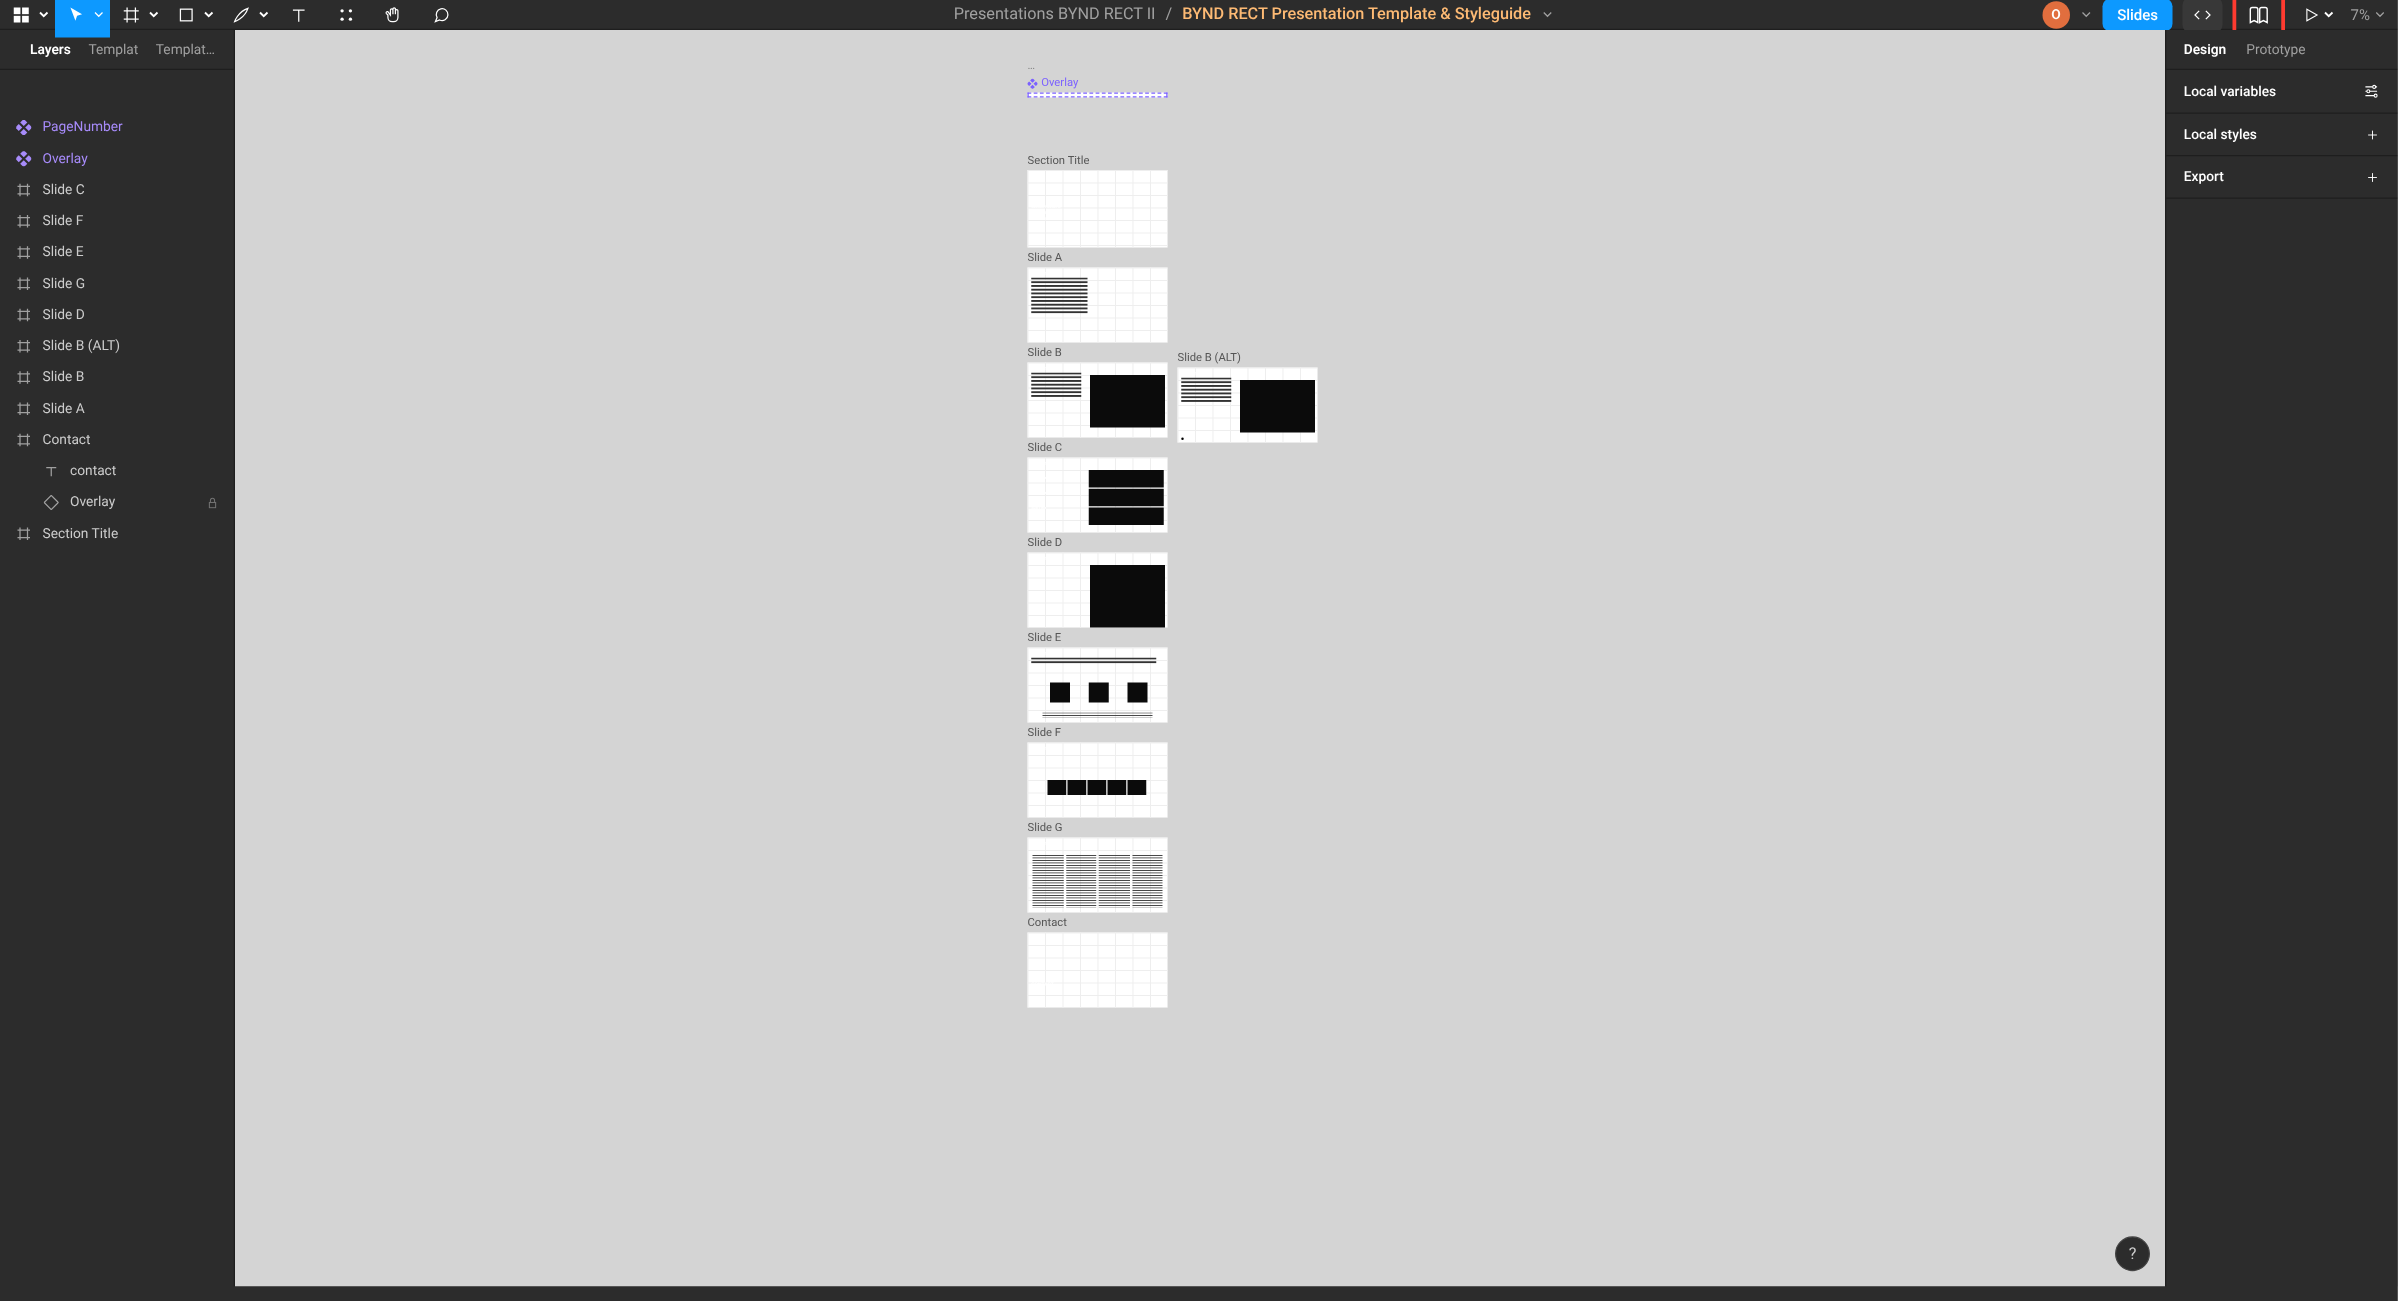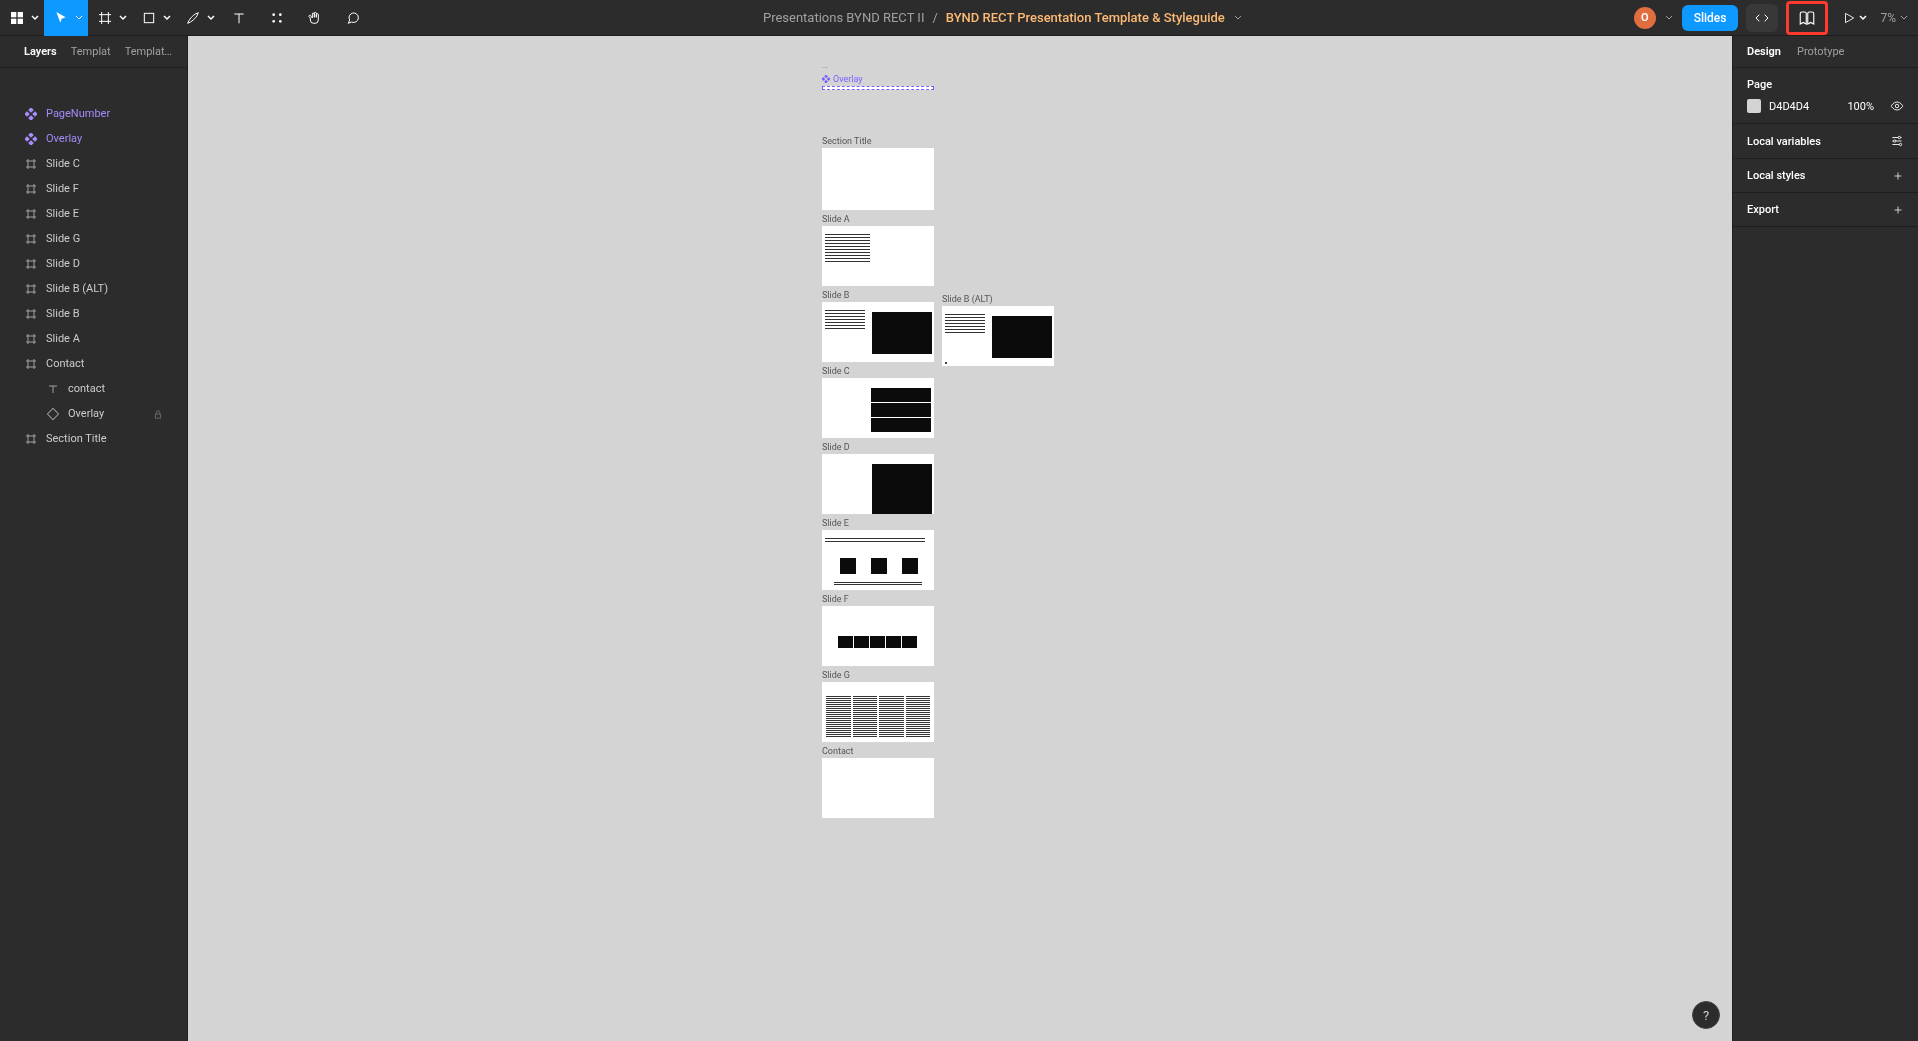--- a/index.html
+++ b/index.html
@@ -1,19 +1,19 @@
 <!DOCTYPE html>
 <html><head>
   <meta charset="utf-8">
   <style>
     * { box-sizing: border-box; margin: 0; padding: 0; font-family: -apple-system, BlinkMacSystemFont, "Segoe UI", Roboto, sans-serif; }
     html, body { width: 100%; height: 100%; overflow: hidden; background: #2c2c2c; color: #fff; -webkit-font-smoothing: antialiased; }
     
     
-    .toolbar { height: 36px; background: #2c2c2c; display: flex; align-items: center; border-bottom: 1px solid #1e1e1e; }
+    .toolbar { height: 24px; background: #2c2c2c; display: flex; align-items: center; border-bottom: 1px solid #1e1e1e; }
     .tool-group { display: flex; align-items: center; height: 100%; }
     .tool-btn { width: 38px; height: 36px; display: flex; align-items: center; justify-content: center; cursor: pointer; position: relative; }
     .tool-btn.has-chev { width: 44px; padding-right: 10px; }
     .tool-btn.active { background: #0d99ff; }
     .chev-sm { position: absolute; right: 5px; top: 50%; transform: translateY(-50%); }
     .chev-sm svg { width: 8px; height: 8px; display: block; }
     .title-group { flex: 1; display: flex; align-items: center; justify-content: center; gap: 8px; font-size: 13px; }
     .title-loc { color: #a0a0a0; }
     .title-doc { color: #fdba74; font-weight: 500; }
     .right-group { display: flex; align-items: center; gap: 8px; padding-right: 10px; height: 100%; }
@@ -33,21 +33,21 @@
     .lp-tab { font-size: 11px; color: #a0a0a0; cursor: pointer; }
     .lp-tab.active { color: #fff; font-weight: 600; }
     .lp-tab-icon { margin-left: auto; display: flex; gap: 6px; }
     .lp-section-h { display: flex; align-items: center; justify-content: space-between; padding: 8px 10px; font-size: 11px; font-weight: 600; }
     .pages-list { border-bottom: 1px solid #1e1e1e; }
     .page-item { display: flex; align-items: center; height: 24px; padding: 0 12px 0 30px; font-size: 11px; color: #ccc; cursor: pointer; }
     .page-item.active { background: #3d3d3d; }
     .page-item .caret { position: absolute; left: 12px; }
     .page-item-wrap { position: relative; }
     .layers-list { flex: 1; overflow: auto; padding-top: 4px; }
-    .layer-item { display: flex; align-items: center; height: 25px; padding: 0 24px; font-size: 11px; color: #ccc; cursor: pointer; gap: 8px; }
+    .layer-item { display: flex; align-items: center; height: 25px; padding: 0 12px; font-size: 11px; color: #ccc; cursor: pointer; gap: 8px; }
     .layer-item .li-indent { width: 14px; flex-shrink: 0; }
     .layer-item .li-icon { width: 14px; display: flex; align-items: center; justify-content: center; flex-shrink: 0; }
     .layer-item.purple { color: #a78bfa; }
     .layer-item .lock { margin-left: auto; opacity: .6; }
     
     
     .canvas { flex: 1; background: #d4d4d4; position: relative; overflow: hidden; }
     .artboards { position: absolute; left: 634px; top: 20px; }
     .ab-label { font-size: 9px; color: #555; margin: 4px 0 2px; }
     .ab-label.purple { color: #7b61ff; display: flex; align-items: center; gap: 3px; }
@@ -503,32 +503,20 @@
 
     <div class="help-fab">?</div>
   </div>
 
   <div class="right-panel">
     <div class="rp-tabs">
       <span class="rp-tab active">Design</span>
       <span class="rp-tab">Prototype</span>
     </div>
     <div class="rp-section">
-      <div class="rp-htxt">Page</div>
-      <div class="rp-row">
-        <div class="swatch"></div>
-        <span>D4D4D4</span>
-        <span style="margin-left:auto">100%</span>
-        <svg width="14" height="14" viewBox="0 0 24 24" style="margin-left:8px">
-            <path d="M2 12s4-7 10-7 10 7 10 7-4 7-10 7-10-7-10-7z" class="ico"></path>
-            <circle cx="12" cy="12" r="3" class="ico"></circle>
-          </svg>
-      </div>
-    </div>
-    <div class="rp-section">
       <div class="rp-section-h">
         <span class="rp-htxt">Local variables</span>
         <svg width="14" height="14" viewBox="0 0 24 24">
             <path d="M4 6h10M18 6h2M4 12h2M10 12h10M4 18h12M20 18h0" class="ico"></path>
             <circle cx="16" cy="6" r="2" class="ico"></circle>
             <circle cx="8" cy="12" r="2" class="ico"></circle>
             <circle cx="18" cy="18" r="2" class="ico"></circle>
           </svg>
       </div>
     </div>

